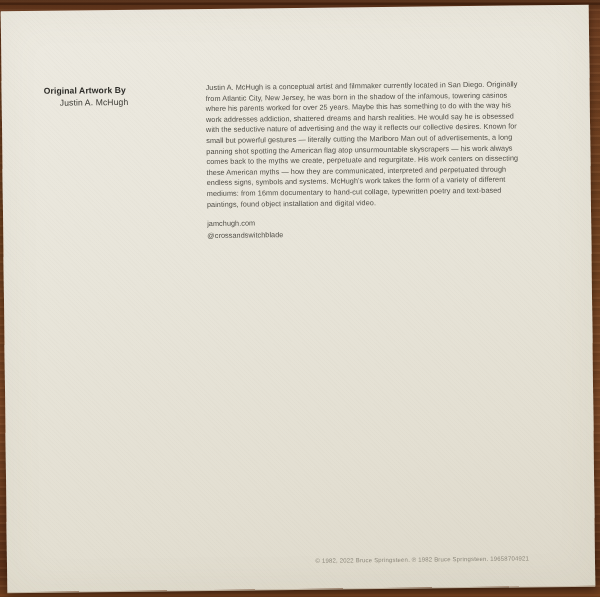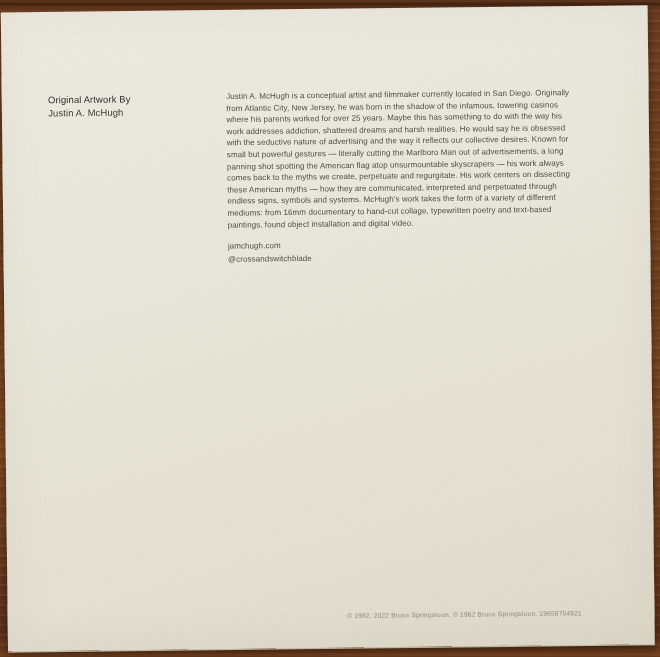--- a/index.html
+++ b/index.html
@@ -50,31 +50,32 @@
       inset 0 0 40px rgba(140, 125, 95, 0.08);
   }
   .credit-block {
     position: absolute;
     left: 42px;
     top: 74px;
     color: #31302b;
   }
   .credit-label {
     font-size: 8.6px;
-    font-weight: normal;
+    font-weight: bold;
     letter-spacing: 0.1px;
     line-height: 12px;
     color: #2d2c28;
   }
   .credit-name {
     font-size: 8.6px;
     font-weight: normal;
     letter-spacing: 0.1px;
     line-height: 12px;
     color: #3d3c36;
+    margin-left: 16px;
   }
   .bio-block {
     position: absolute;
     left: 204px;
     top: 74px;
     width: 322px;
   }
   .bio-paragraph {
     font-size: 7.3px;
     line-height: 10.6px;

